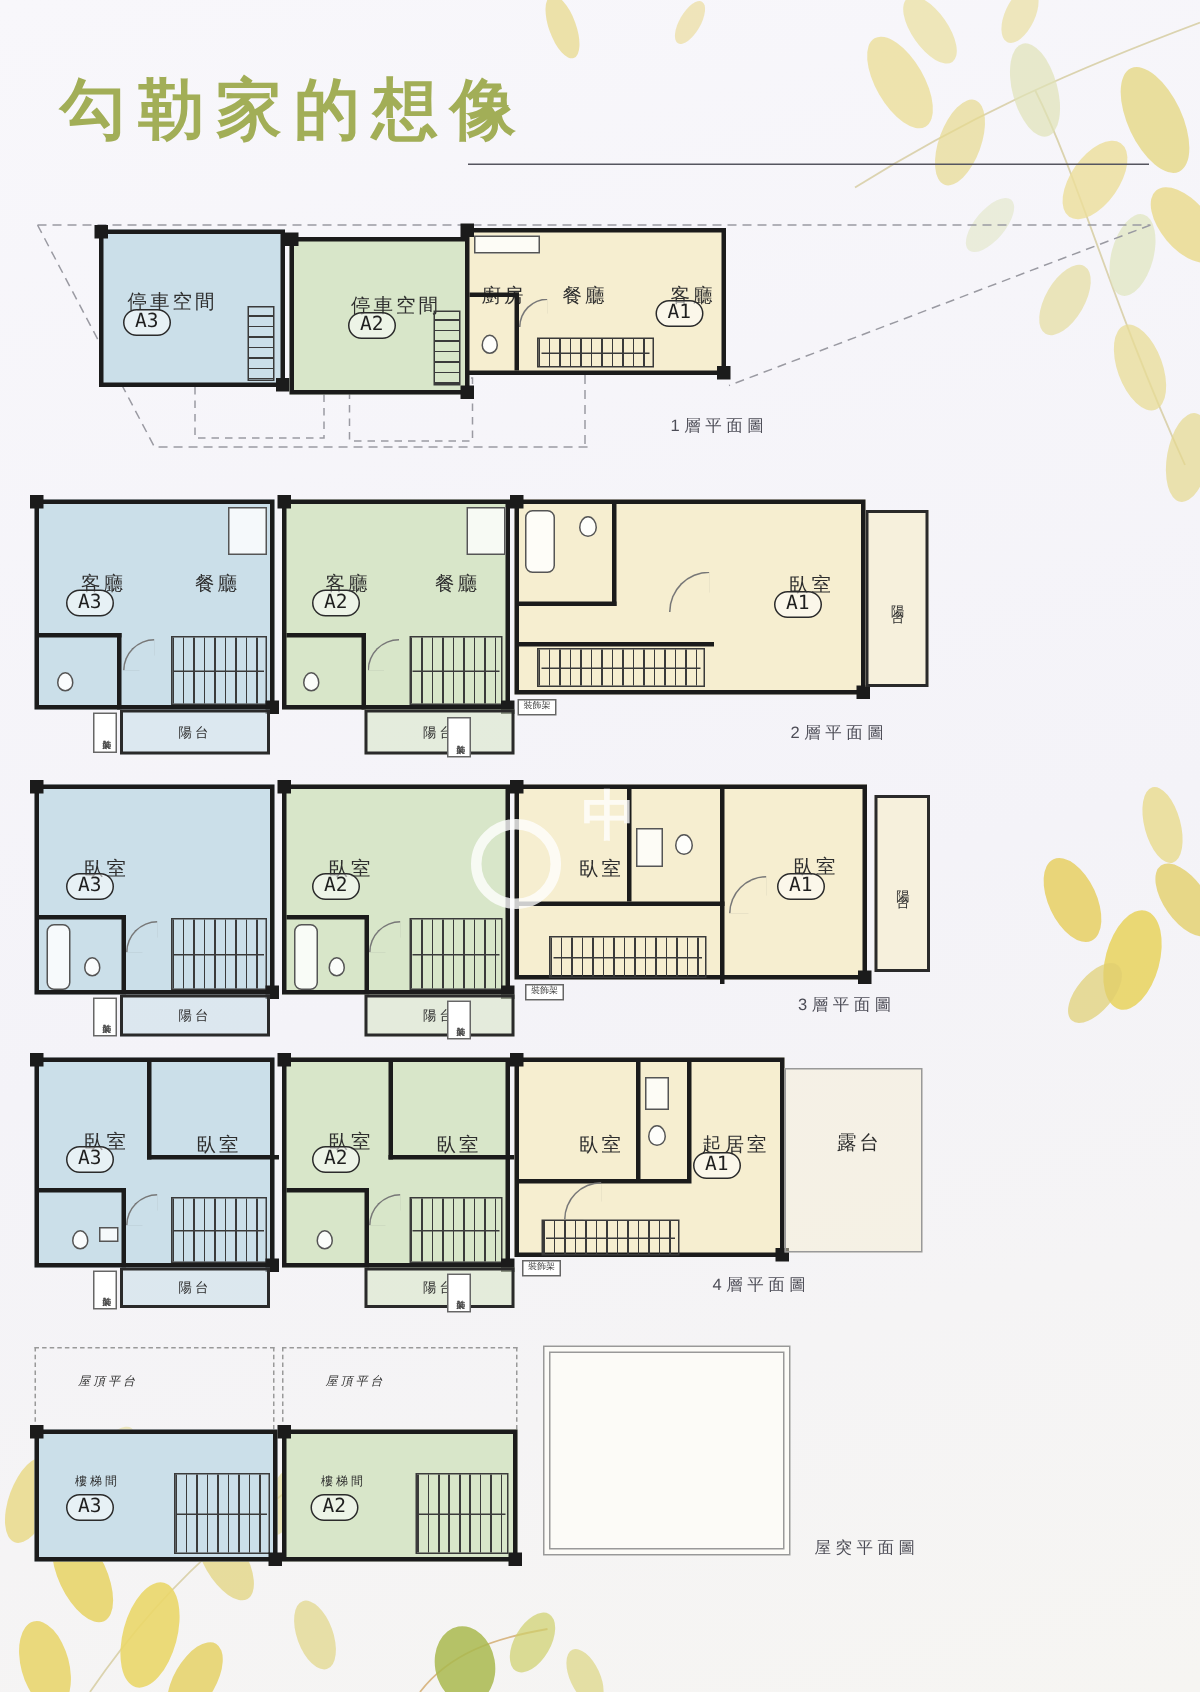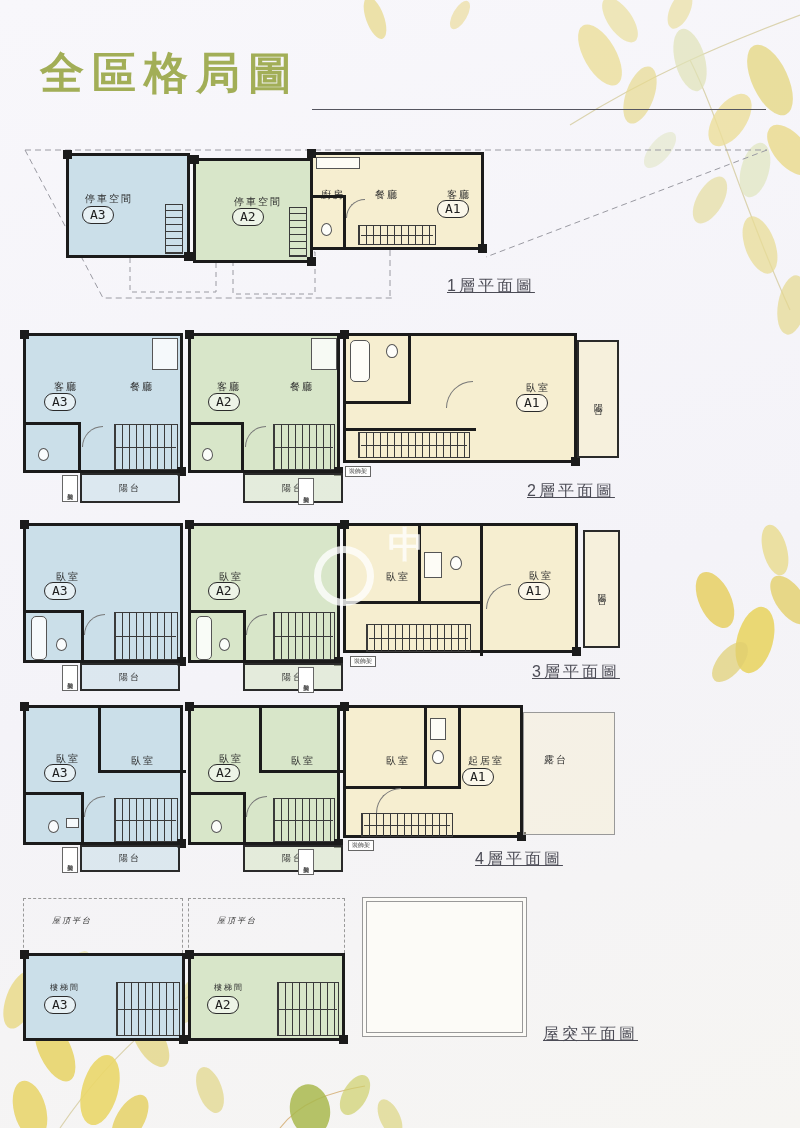--- a/index.html
+++ b/index.html
@@ -13,24 +13,24 @@
   .room::before{content:"";position:absolute;width:9px;height:9px;background:#1b1b1b;top:-6px;left:-6px;}
   .room::after{content:"";position:absolute;width:9px;height:9px;background:#1b1b1b;bottom:-6px;right:-6px;}
   .a3{background:#cbdfe9;}
   .a2{background:#d8e6c9;}
   .a1{background:#f6eed0;}
   .balc{position:absolute;border:2px solid #2a2a2a;box-sizing:border-box;display:flex;
         align-items:center;justify-content:center;font-size:9px;letter-spacing:2px;color:#2e2e2e;}
   .a3b{background:rgba(203,223,233,.6);}
   .a2b{background:rgba(216,230,201,.6);}
   .a1b{background:rgba(246,238,208,.7);}
-  .rlabel{position:absolute;font-size:10px;letter-spacing:2px;color:#2e2e2e;white-space:nowrap;}
+  .rlabel{position:absolute;font-size:13px;letter-spacing:2px;color:#2e2e2e;white-space:nowrap;}
   .badge{position:absolute;border:1.5px solid #2b2b2b;border-radius:9px;background:rgba(255,255,255,.55);
          font-family:"DejaVu Sans Mono",monospace;font-size:13px;line-height:16px;padding:0 7px;color:#1f1f1f;}
-  .caption{position:absolute;font-size:16px;letter-spacing:3px;color:#4c4c56;z-index:3;white-space:nowrap;text-decoration:underline;}
+  .caption{position:absolute;font-size:11px;letter-spacing:3px;color:#4c4c56;z-index:3;white-space:nowrap;}
   .stairs{position:absolute;border:1px solid #3a3a3a;box-sizing:border-box;}
   .stairs-h{background:repeating-linear-gradient(90deg,#3a3a3a 0 1px,transparent 1px 7px);}
   .stairs-h::after{content:"";position:absolute;left:2%;right:2%;top:50%;border-top:1.5px solid #3a3a3a;}
   .stairs-v{background:repeating-linear-gradient(0deg,#3a3a3a 0 1px,transparent 1px 7px);}
   .iwall{position:absolute;background:#1b1b1b;}
   .shelf{position:absolute;border:1px solid #666;background:#fff;font-size:6px;line-height:1.05;
          color:#444;display:flex;align-items:center;justify-content:center;box-sizing:border-box;}
   .vt{writing-mode:vertical-rl;}
   .tub{position:absolute;border:1px solid #555;border-radius:5px;background:rgba(255,255,255,.85);box-sizing:border-box;}
   .wc{position:absolute;border:1px solid #555;border-radius:50%/55% 55% 45% 45%;background:rgba(255,255,255,.9);box-sizing:border-box;}
@@ -97,21 +97,21 @@
       <ellipse cx="390" cy="1118" rx="10" ry="20" fill="#d8d070" opacity=".6" transform="rotate(-25 390 1118)"></ellipse>
     </g>
   </svg>
 
   <svg class="lines" width="800" height="1128" viewBox="0 0 800 1128">
     <path d="M25,150 H767 M767,150 L486,257 M25,150 L103,298 H392 M390,250 V298" fill="none" stroke="#9a9aa2" stroke-width="1" stroke-dasharray="6 4"></path>
     <rect x="130" y="250" width="86" height="42" fill="none" stroke="#9a9aa2" stroke-width="1" stroke-dasharray="5 4"></rect>
     <rect x="233" y="252" width="82" height="42" fill="none" stroke="#9a9aa2" stroke-width="1" stroke-dasharray="5 4"></rect>
   </svg>
 
-  <div class="title">全區格局圖</div>
+  <div class="title">勾勒家的想像</div>
   <div class="hline"></div>
 
   <div class="floor">
     <div class="room a3" style="left:66px;top:153px;width:124px;height:105px;">
       <span class="rlabel" style="left:16px;top:36px;">停車空間</span>
       <span class="badge" style="left:13px;top:50px;">A3</span>
       <div class="stairs stairs-v" style="left:96px;top:48px;width:18px;height:50px;"></div>
     </div>
     <div class="room a2" style="left:193px;top:158px;width:120px;height:105px;">
       <span class="rlabel" style="left:38px;top:34px;">停車空間</span>
@@ -276,21 +276,21 @@
       <div class="kbox" style="left:84px;top:10px;width:16px;height:22px;"></div>
       <div class="wc" style="left:86px;top:42px;width:12px;height:14px;"></div>
       <div class="iwall" style="left:112px;top:0;width:3px;height:78px;"></div>
       <span class="rlabel" style="left:122px;top:46px;">起居室</span>
       <span class="badge" style="left:116px;top:60px;">A1</span>
       <div class="iwall" style="left:0;top:78px;width:115px;height:3px;"></div>
       <div class="arc" style="left:30px;top:80px;width:24px;height:24px;"></div>
       <div class="stairs stairs-h" style="left:15px;top:105px;width:92px;height:24px;"></div>
     </div>
     <div class="thin" style="left:523px;top:712px;width:92px;height:123px;background:rgba(246,238,208,.45);">
-      <span class="rlabel" style="left:20px;top:40px;">露台</span>
+      <span class="rlabel" style="left:34px;top:40px;">露台</span>
     </div>
     <div class="shelf" style="left:348px;top:840px;width:26px;height:11px;">裝飾架</div>
     <div class="caption" style="left:475px;top:849px;">4層平面圖</div>
   </div>
 
   <div class="floor">
     <div class="deck" style="left:23px;top:898px;width:160px;height:55px;">
       <span class="rlabel" style="left:28px;top:16px;font-size:8px;">屋頂平台</span>
     </div>
     <div class="room a3" style="left:23px;top:953px;width:162px;height:88px;">

